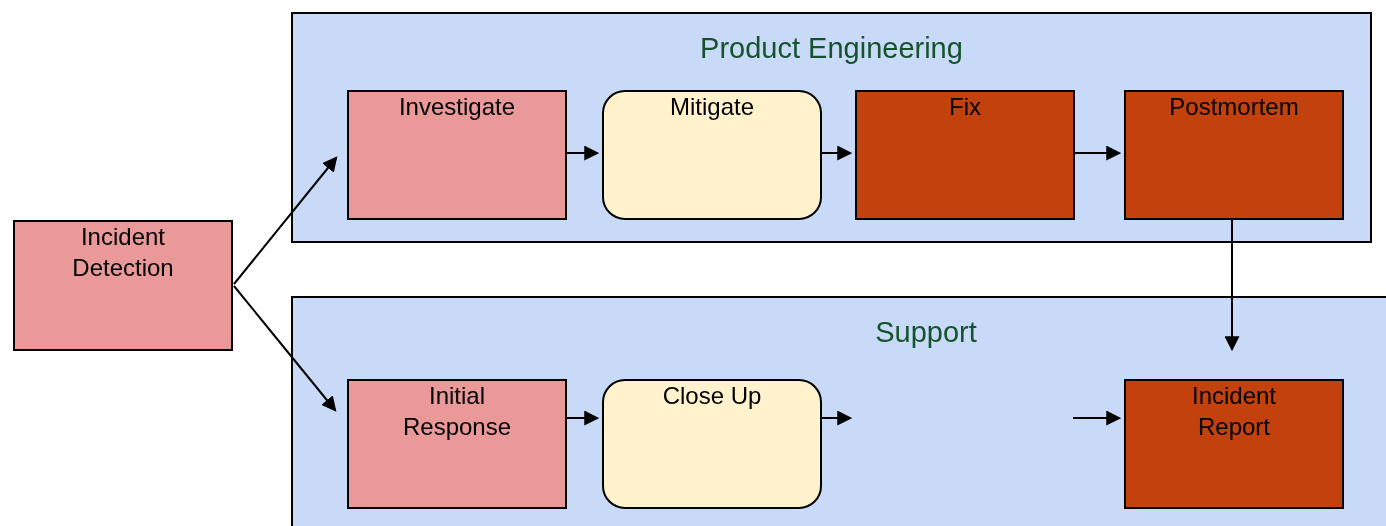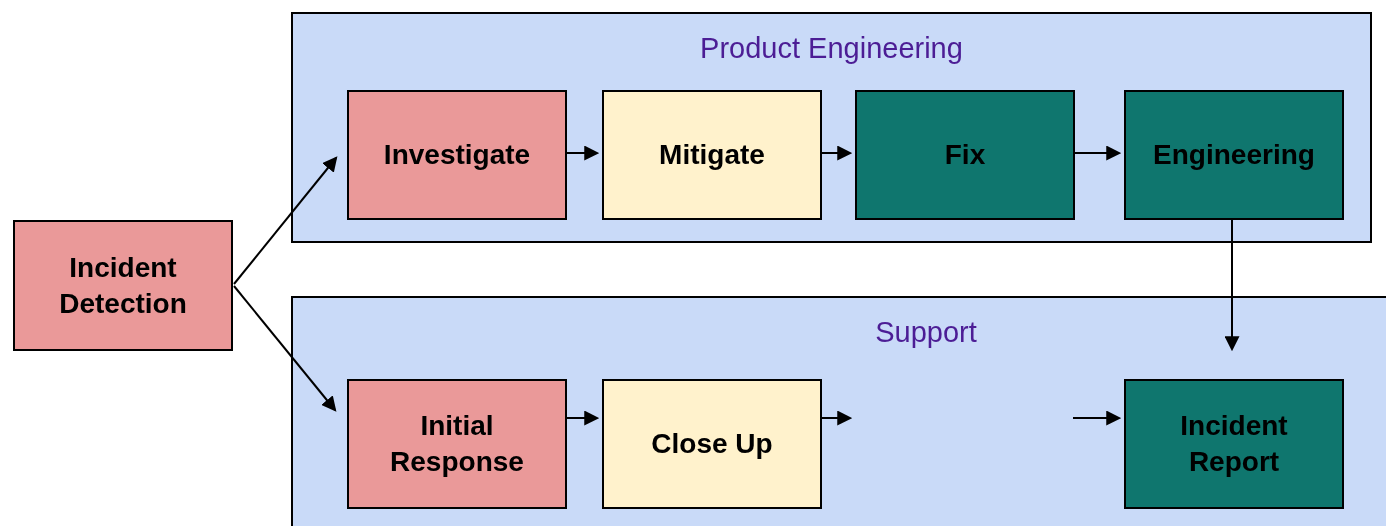--- a/index.html
+++ b/index.html
@@ -21,41 +21,39 @@
   }
   .lane-top    { left: 291px; top: 12px;  width: 1081px; height: 231px; }
   .lane-bottom { left: 291px; top: 272px; width: 1270px; height: 246px; margin-top: 24px; }
 
   .lane-title {
     width: 100%;
     text-align: center;
     padding-top: 17px;
     font-size: 29px;
     line-height: 1.2;
-    color: #4c1d95;
+    color: #14532d;
   }
 
   .node {
     position: absolute;
     width: 220px;
     height: 130px;
     border: 2px solid #000000;
     display: flex;
-    align-items: center;
     justify-content: center;
     text-align: center;
-    font-size: 28px;
+    font-size: 24px;
     line-height: 1.28;
     white-space: pre-line;
     color: #000000;
-    font-weight: bold;
   }
   .fill-red    { background: #ea9999; }
-  .fill-yellow { background: #fff2cc; }
-  .fill-green  { background: #0f766e; }
+  .fill-yellow { background: #fff2cc; border-radius: 23px; }
+  .fill-green  { background: #c2410c; }
 
   .start-node { left: 13px; top: 220px; height: 131px; }
 
   
   .lane-top .col-1, .lane-bottom .col-1 { left: 54px; }
   .lane-top .col-2, .lane-bottom .col-2 { left: 309px; }
   .lane-top .col-3, .lane-bottom .col-3 { left: 562px; }
   .lane-top .col-4, .lane-bottom .col-4 { left: 831px; }
   .lane-top .row    { top: 76px; }
   .lane-bottom .row { top: 81px; }
@@ -84,21 +82,21 @@
     <div class="node row col-1 fill-red">
       <span>Investigate</span>
     </div>
     <div class="node row col-2 fill-yellow">
       <span>Mitigate</span>
     </div>
     <div class="node row col-3 fill-green">
       <span>Fix</span>
     </div>
     <div class="node row col-4 fill-green">
-      <span>Engineering</span>
+      <span>Postmortem</span>
     </div>
   </div>
 
   <div class="lane lane-bottom">
     <div class="lane-title">Support</div>
 
     <div class="node row col-1 fill-red">
       <span>Initial
 Response</span>
     </div>

